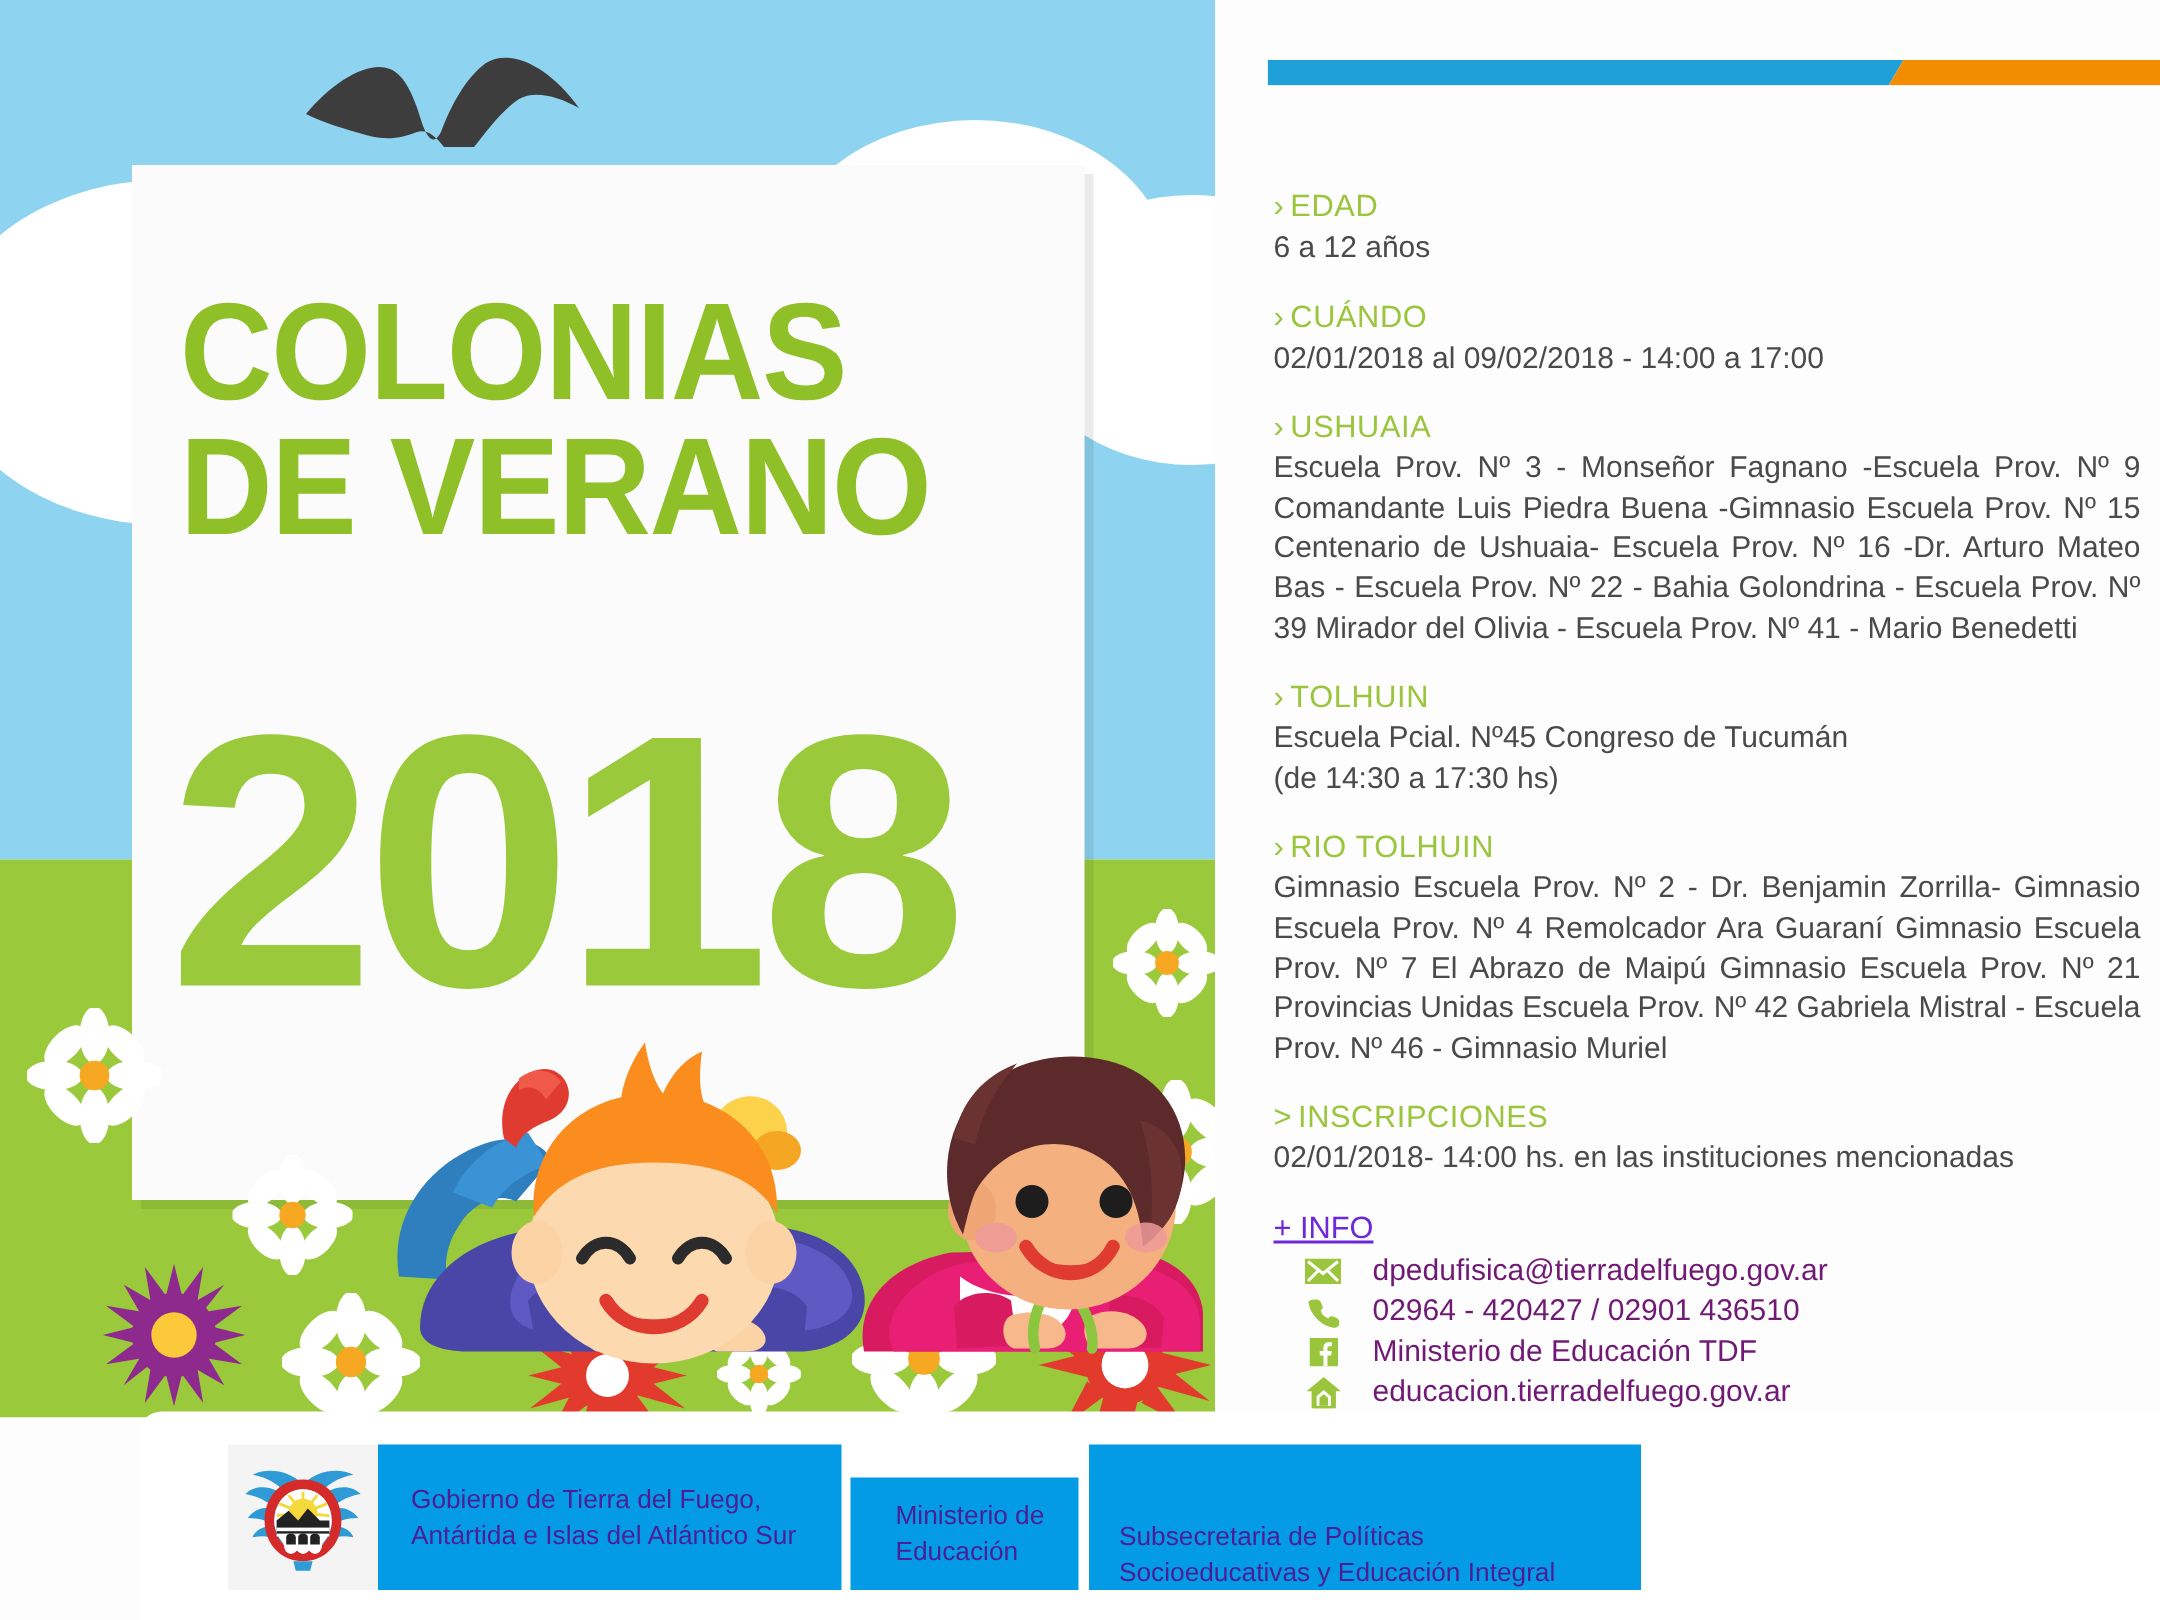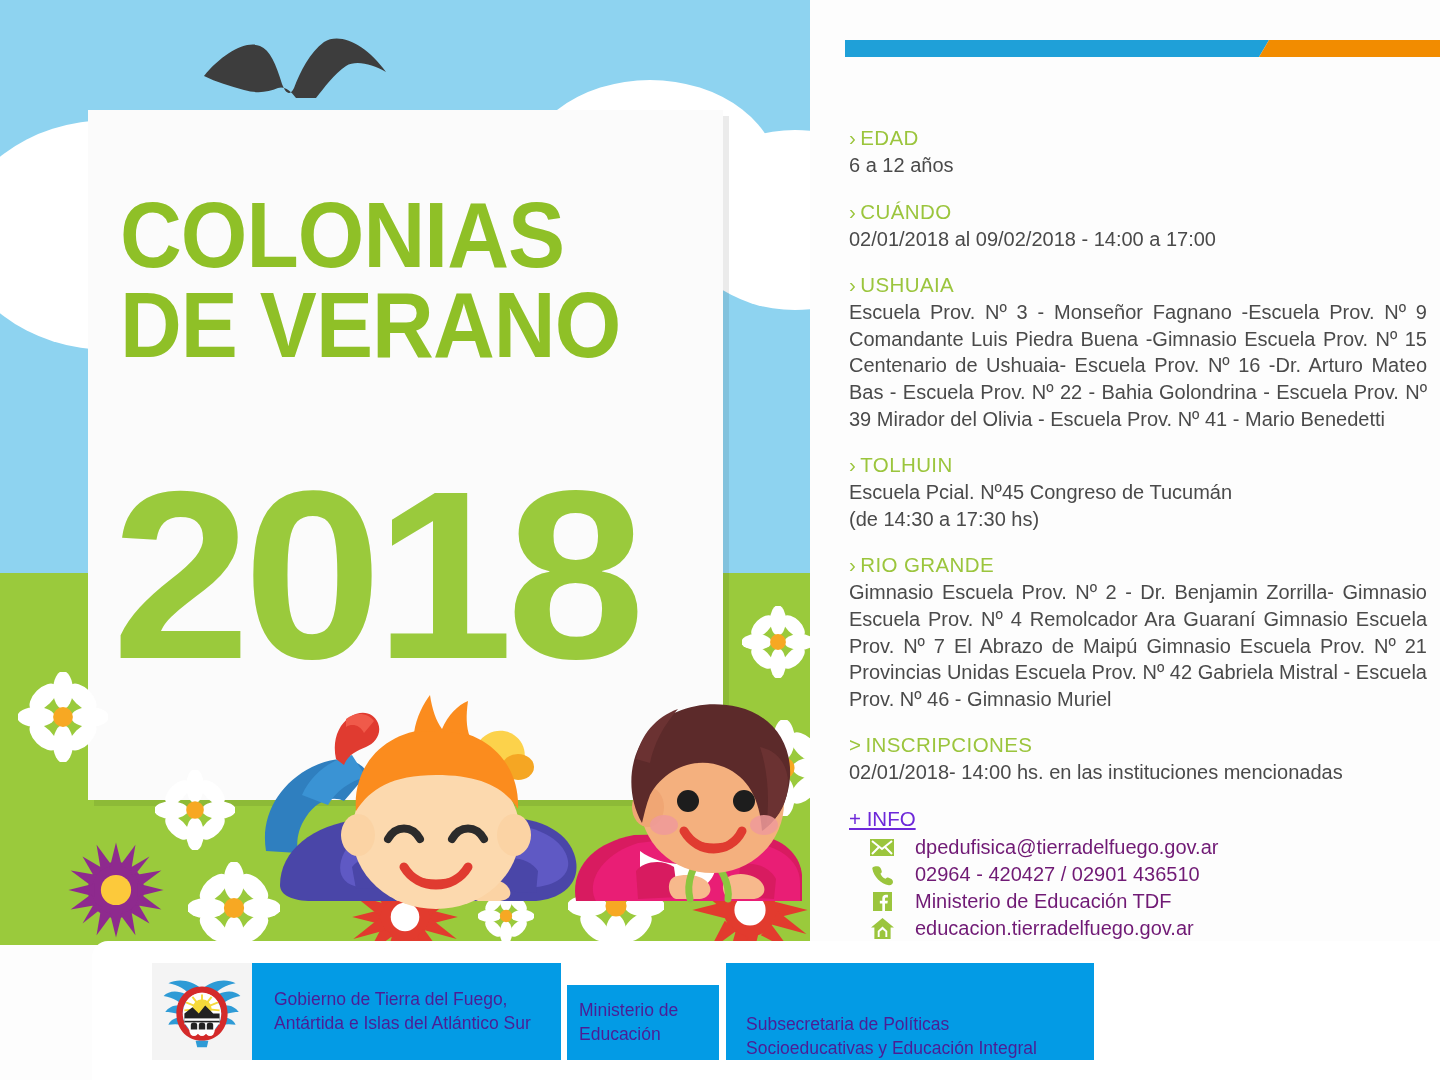--- a/index.html
+++ b/index.html
@@ -177,21 +177,21 @@
     width: 309px;
     background: #039be5;
     display: flex; align-items: center;
     padding-left: 22px;
   }
   .fb-min {
     width: 152px;
     background: #039be5;
     margin-left: 6px;
     display: flex; align-items: center;
-    padding-left: 12px;
+    padding-left: 30px;
     margin-top: 22px;
   }
   .fb-sub {
     width: 368px;
     background: #039be5;
     margin-left: 7px;
     display: flex; align-items: flex-end;
     padding-left: 20px;
   }
   .fb-text {
@@ -555,21 +555,21 @@
     <div class="sec">
       <div class="sec-head">
         <span class="chev">›</span><span>TOLHUIN</span>
       </div>
       <div class="sec-body nojust" style="white-space:pre-line">Escuela Pcial. Nº45 Congreso de Tucumán
 (de 14:30 a 17:30 hs)</div>
     </div>
 
     <div class="sec">
       <div class="sec-head">
-        <span class="chev">›</span><span>RIO GRANDE</span>
+        <span class="chev">›</span><span>RIO TOLHUIN</span>
       </div>
       <div class="sec-body">Gimnasio Escuela Prov. Nº 2 - Dr. Benjamin Zorrilla- Gimnasio Escuela Prov. Nº 4  Remolcador Ara Guaraní Gimnasio Escuela Prov. Nº 7   El Abrazo de Maipú Gimnasio Escuela Prov. Nº 21   Provincias Unidas Escuela Prov. Nº 42 Gabriela Mistral - Escuela Prov. Nº 46 - Gimnasio Muriel</div>
     </div>
 
     <div class="sec">
       <div class="sec-head">
         <span class="chev">&gt;</span><span>INSCRIPCIONES</span>
       </div>
       <div class="sec-body nojust">02/01/2018- 14:00 hs. en las instituciones mencionadas</div>
     </div>

